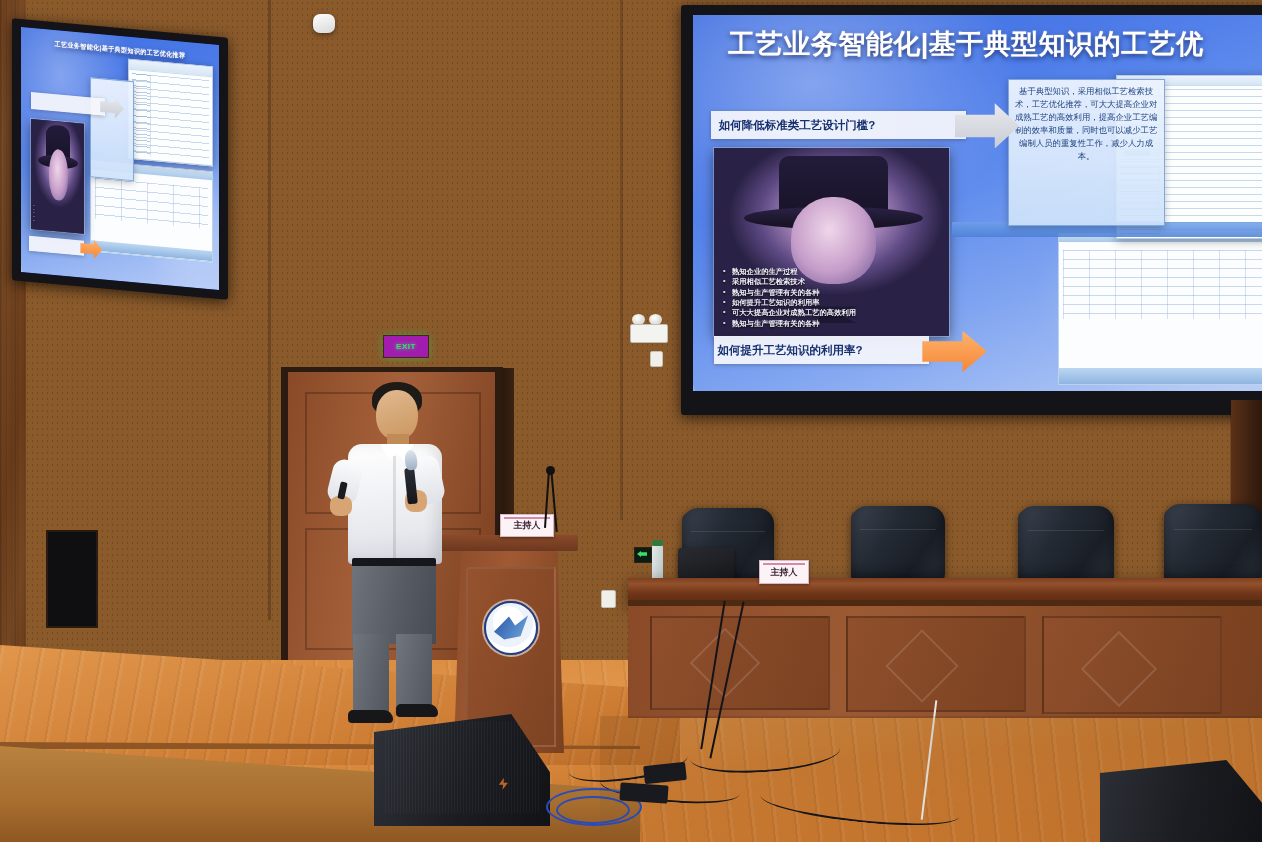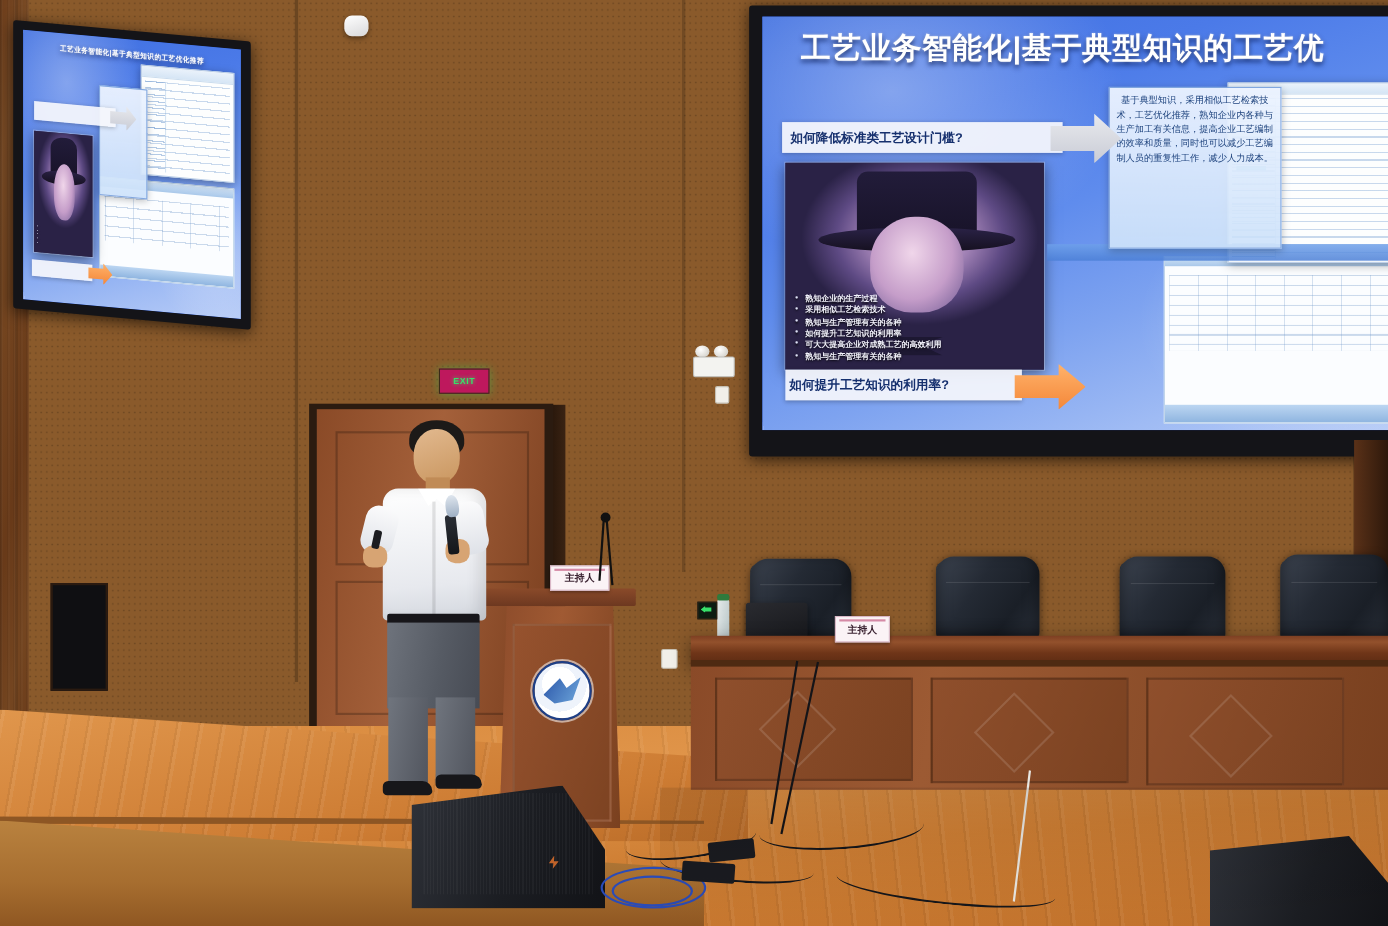--- a/index.html
+++ b/index.html
@@ -164,22 +164,22 @@
   .monitor-spk{position:absolute;background:linear-gradient(110deg,#2f3239,#1b1d22 55%,#121317);
       clip-path:polygon(0 16%,78% 0,100% 52%,100% 100%,0 100%);box-shadow:0 6px 16px rgba(0,0,0,.6);}
   .spk-grille{position:absolute;inset:6% 6% 12% 6%;background:
       repeating-linear-gradient(90deg,rgba(255,255,255,.035) 0 1px,rgba(0,0,0,0) 1px 3px);}
   .cable{position:absolute;border-bottom:2px solid #15161a;border-radius:50%;}
   .cable-blue{position:absolute;border:2px solid #2a4bb8;border-radius:50%;}
   .powerstrip{position:absolute;background:#1a1b20;border-radius:2px;}
   .bottle{position:absolute;background:linear-gradient(100deg,rgba(240,250,255,.9),rgba(190,215,225,.85));border-radius:2px 2px 3px 3px;}
   .bottle-cap{position:absolute;background:#2f7a3c;border-radius:2px;}
   .laptop{position:absolute;background:linear-gradient(160deg,#2a2b30,#17181c);border-radius:3px;box-shadow:0 2px 6px rgba(0,0,0,.5);}
-  .exit-sign{position:absolute;background:#be185d;border:1px solid #3a2a18;display:flex;align-items:center;justify-content:center;
-      box-shadow:0 0 9px rgba(40,220,90,.45);margin-left:16px;}
+  .exit-sign{position:absolute;background:#a21caf;border:1px solid #3a2a18;display:flex;align-items:center;justify-content:center;
+      box-shadow:0 0 9px rgba(40,220,90,.45);}
   .exit-sign .gl{color:#38e06a;font-weight:700;letter-spacing:.5px;text-shadow:0 0 4px #38e06a;}
   .smoke-det{position:absolute;background:linear-gradient(160deg,#ffffff,#d8d8da);border-radius:7px;box-shadow:0 2px 5px rgba(0,0,0,.4);}
   .emerg-light{position:absolute;background:#f3f3f0;border:1px solid #bcbcb8;border-radius:2px;}
   .emerg-lamp{position:absolute;background:radial-gradient(circle at 40% 35%,#fff,#c9c6bd);border-radius:50%;}
   .door{position:absolute;background:linear-gradient(100deg,#8a4a27,#a4603a 45%,#7a3f1f);}
   .door-frame{position:absolute;background:#2b1b10;}
   .outlet{position:absolute;background:#f1efe9;border:1px solid #c5c0b4;border-radius:2px;}
   .vent{position:absolute;background:#0f0f12;border:2px solid #2a1a10;}
   .mic-stand{position:absolute;background:#111;}
 </style>
@@ -259,21 +259,21 @@
               <li>熟知企业的生产过程</li>
               <li>采用相似工艺检索技术</li>
               <li>熟知与生产管理有关的各种</li>
               <li>如何提升工艺知识的利用率</li>
               <li>可大大提高企业对成熟工艺的高效利用</li>
               <li>熟知与生产管理有关的各种</li>
             </ul>
           </div>
         </div>
 
-        <div class="infobox" style="left:53.5%;top:17%;width:25%;height:36%;font-size:8.4px;">基于典型知识，采用相似工艺检索技术，工艺优化推荐，熟知企业内各种与生产加工有关信息，提高企业工艺编制的效率和质量，同时也可以减少工艺编制人员的重复性工作，减少人力成本。</div>
+        <div class="infobox" style="left:53.5%;top:17%;width:25%;height:36%;font-size:8.4px;">基于典型知识，采用相似工艺检索技术，工艺优化推荐，可大大提高企业对成熟工艺的高效利用，提高企业工艺编制的效率和质量，同时也可以减少工艺编制人员的重复性工作，减少人力成本。</div>
 
         <div class="appshot" style="left:72%;top:16%;width:30%;height:43%;">
           <div class="ttlbar"></div>
           <div class="sidecol"></div>
           <div class="rows"></div>
           <div class="hl" style="top:46%;"></div>
         </div>
 
         <div class="appshot2" style="left:62%;top:58%;width:40%;height:40%;">
           <div class="tabs"></div>

